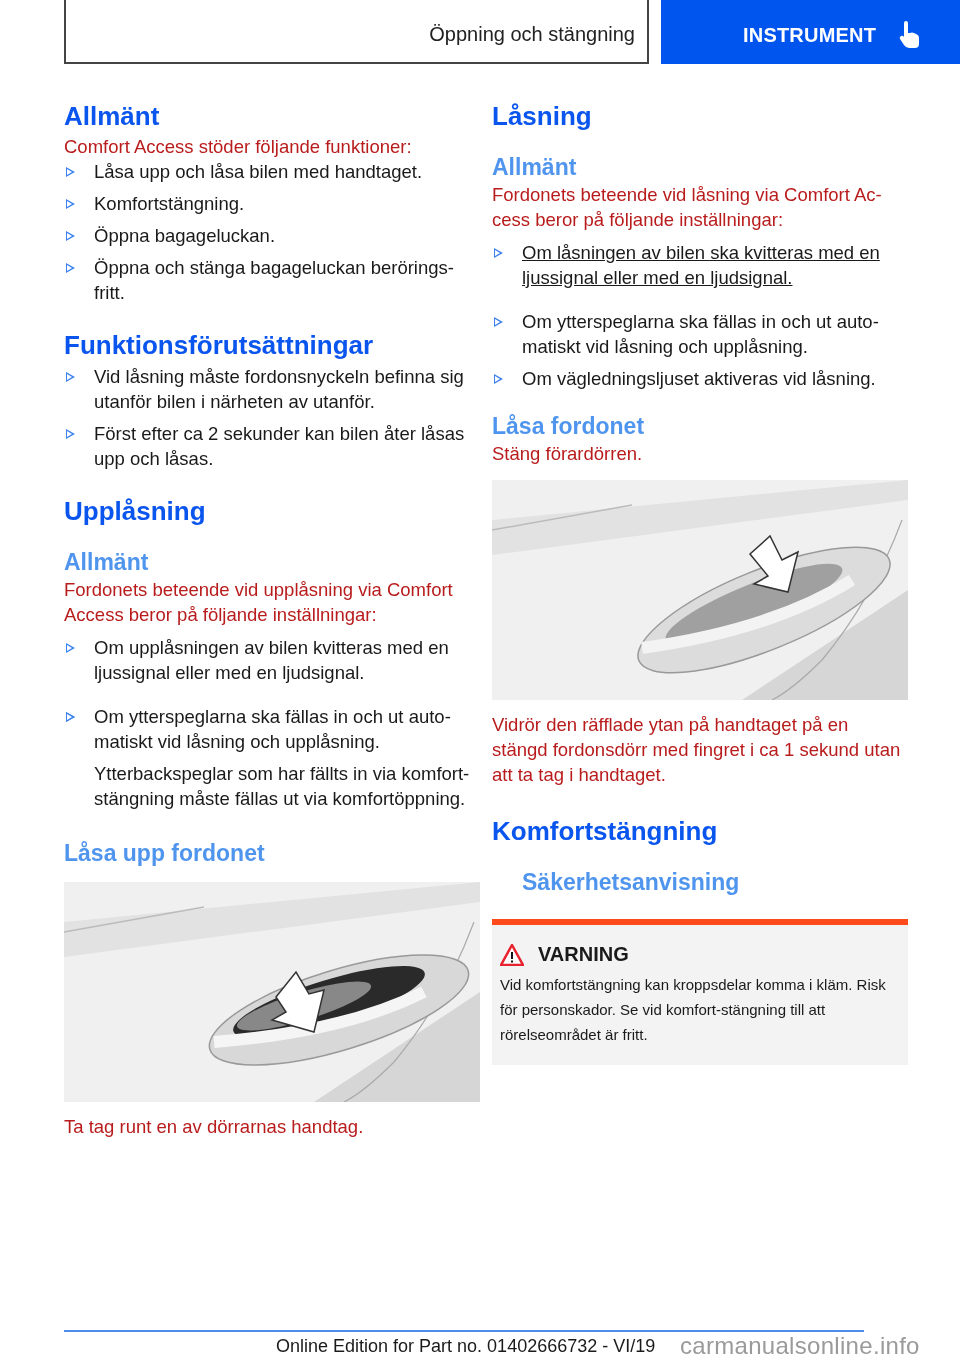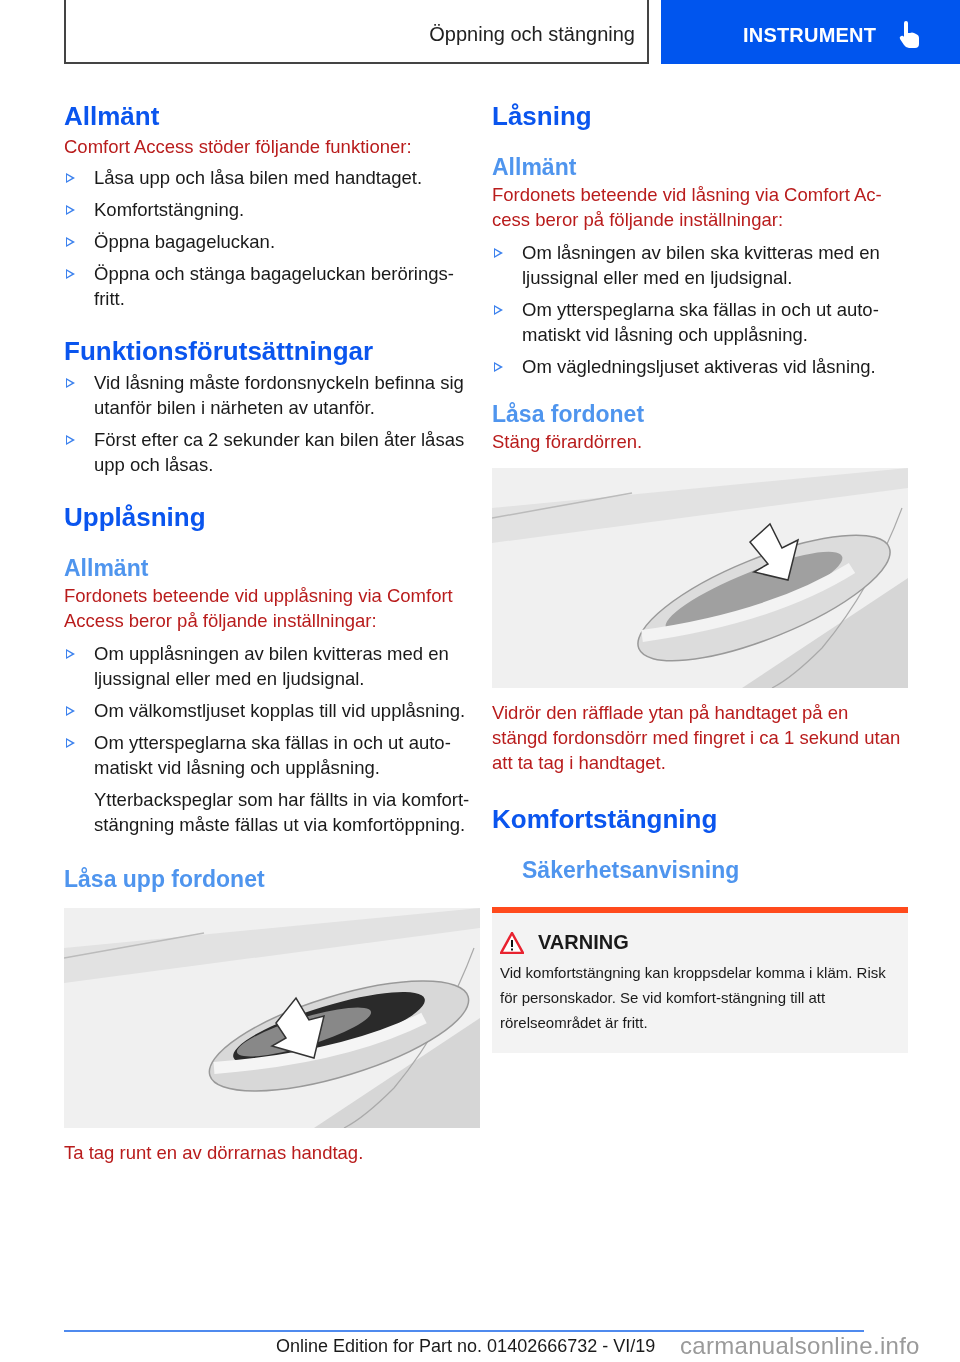--- a/index.html
+++ b/index.html
@@ -76,39 +76,39 @@
   <span class="hand">
     <svg width="22" height="28" viewBox="0 0 22 28">
       <path d="M6 2 Q6 0 8 0 Q10 0 10 2 L10 12 L12 12 Q14 11 16 12 L18 13 Q21 14 21 17 L21 23 Q21 27 17 27 L11 27 Q8 27 6 24 L2 18 Q1 16 3 15 Q5 14 6 16 Z" fill="#fff"></path>
     </svg>
   </span>
 </div>
 
 <div class="col col-left">
   <div class="h1">Allmänt</div>
   <div class="p" style="margin-top:2px;">Comfort Access stöder följande funktioner:</div>
-  <ul class="bul" style="margin-top:6px;">
+  <ul class="bul" style="">
     <li style="margin-bottom:7px;"><span class="tri"></span><span>Låsa upp och låsa bilen med handtaget.</span></li>
     <li style="margin-bottom:7px;"><span class="tri"></span><span>Komfortstängning.</span></li>
     <li style="margin-bottom:7px;"><span class="tri"></span><span>Öppna bagageluckan.</span></li>
     <li><span class="tri"></span><span>Öppna och stänga bagageluckan berörings-fritt.</span></li>
   </ul>
 
   <div class="h1" style="margin-top:24px;">Funktionsförutsättningar</div>
   <ul class="bul" style="margin-top:3px;">
     <li style="margin-bottom:7px;"><span class="tri"></span><span>Vid låsning måste fordonsnyckeln befinna sig utanför bilen i närheten av utanför.</span></li>
     <li><span class="tri"></span><span>Först efter ca 2 sekunder kan bilen åter låsas upp och låsas.</span></li>
   </ul>
 
   <div class="h1" style="margin-top:24px;">Upplåsning</div>
   <div class="h2" style="margin-top:20px;">Allmänt</div>
   <div class="p">Fordonets beteende vid upplåsning via Comfort Access beror på följande inställningar:</div>
   <ul class="bul" style="margin-top:8px;">
-    <li style="margin-bottom:7px;"><span class="tri"></span><span>Om upplåsningen av bilen kvitteras med en ljussignal eller med en ljudsignal.</span></li>
-    <li style="margin-bottom:7px;"><span class="tri"></span><span>Om välkomstljuset kopplas till vid upplåsning.</span></li>
+    <li style="margin-bottom:19px;"><span class="tri"></span><span>Om upplåsningen av bilen kvitteras med en ljussignal eller med en ljudsignal.</span></li>
+    <li style="margin-bottom:7px;"><span class="tri"></span></li>
     <li style="margin-bottom:7px;"><span class="tri"></span><span>Om ytterspeglarna ska fällas in och ut auto-matiskt vid låsning och upplåsning.</span></li>
   </ul>
   <div class="sub">Ytterbackspeglar som har fällts in via komfort-stängning måste fällas ut via komfortöppning.</div>
 
   <div class="h2" style="margin-top:27px;">Låsa upp fordonet</div>
   <div class="img" style="margin-top:14px;">
     <svg width="416" height="220" viewBox="0 0 416 220">
       <rect width="416" height="220" fill="#f0f0f0"></rect>
       <path d="M0 40 L416 0 L416 20 L0 75 Z" fill="#e2e2e2"></path>
       <path d="M0 50 L140 25" stroke="#bbb" stroke-width="1.5"></path>
@@ -122,21 +122,21 @@
     </svg>
   </div>
   <div class="p" style="margin-top:12px;">Ta tag runt en av dörrarnas handtag.</div>
 </div>
 
 <div class="col col-right">
   <div class="h1">Låsning</div>
   <div class="h2" style="margin-top:20px;">Allmänt</div>
   <div class="p">Fordonets beteende vid låsning via Comfort Ac-cess beror på följande inställningar:</div>
   <ul class="bul" style="margin-top:8px;">
-    <li style="margin-bottom:7px;"><span class="tri"></span><span>Om låsningen av bilen ska kvitteras med en ljussignal eller med en ljudsignal.</span></li>
+    <li style="margin-bottom:19px;text-decoration:underline;"><span class="tri"></span><span>Om låsningen av bilen ska kvitteras med en ljussignal eller med en ljudsignal.</span></li>
     <li style="margin-bottom:7px;"><span class="tri"></span><span>Om ytterspeglarna ska fällas in och ut auto-matiskt vid låsning och upplåsning.</span></li>
     <li><span class="tri"></span><span>Om vägledningsljuset aktiveras vid låsning.</span></li>
   </ul>
 
   <div class="h2" style="margin-top:20px;">Låsa fordonet</div>
   <div class="p">Stäng förardörren.</div>
   <div class="img" style="margin-top:14px;">
     <svg width="416" height="220" viewBox="0 0 416 220">
       <rect width="416" height="220" fill="#f0f0f0"></rect>
       <path d="M0 40 L416 0 L416 20 L0 75 Z" fill="#e2e2e2"></path>

